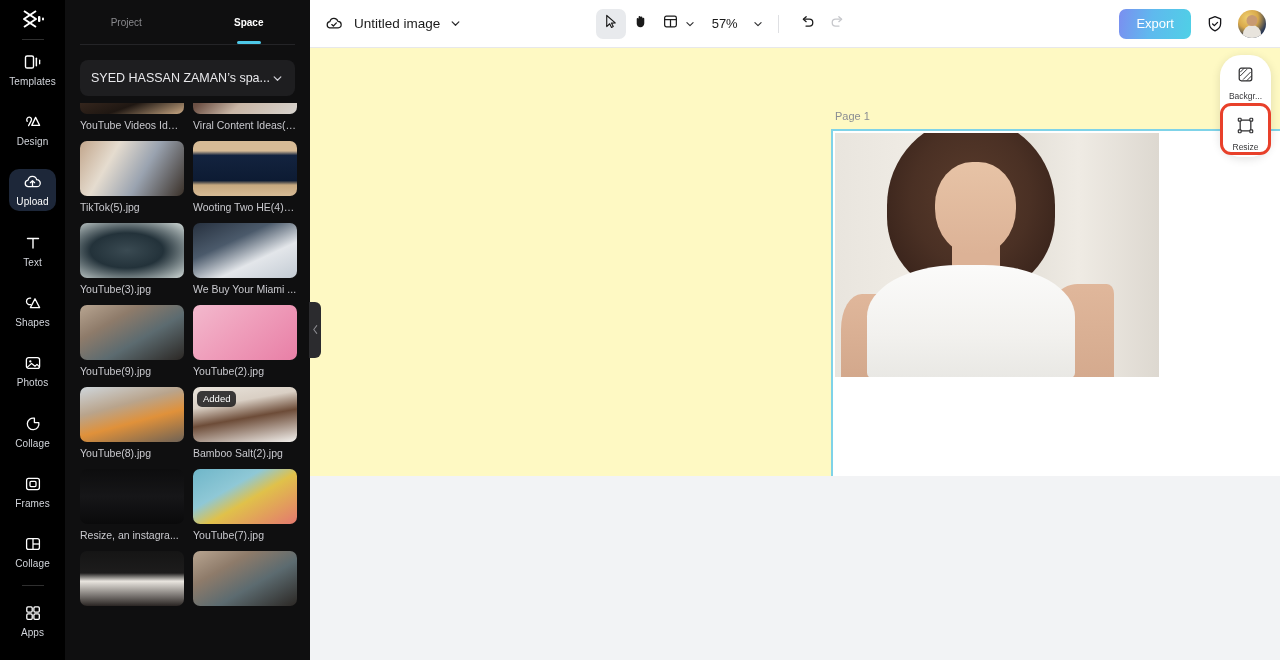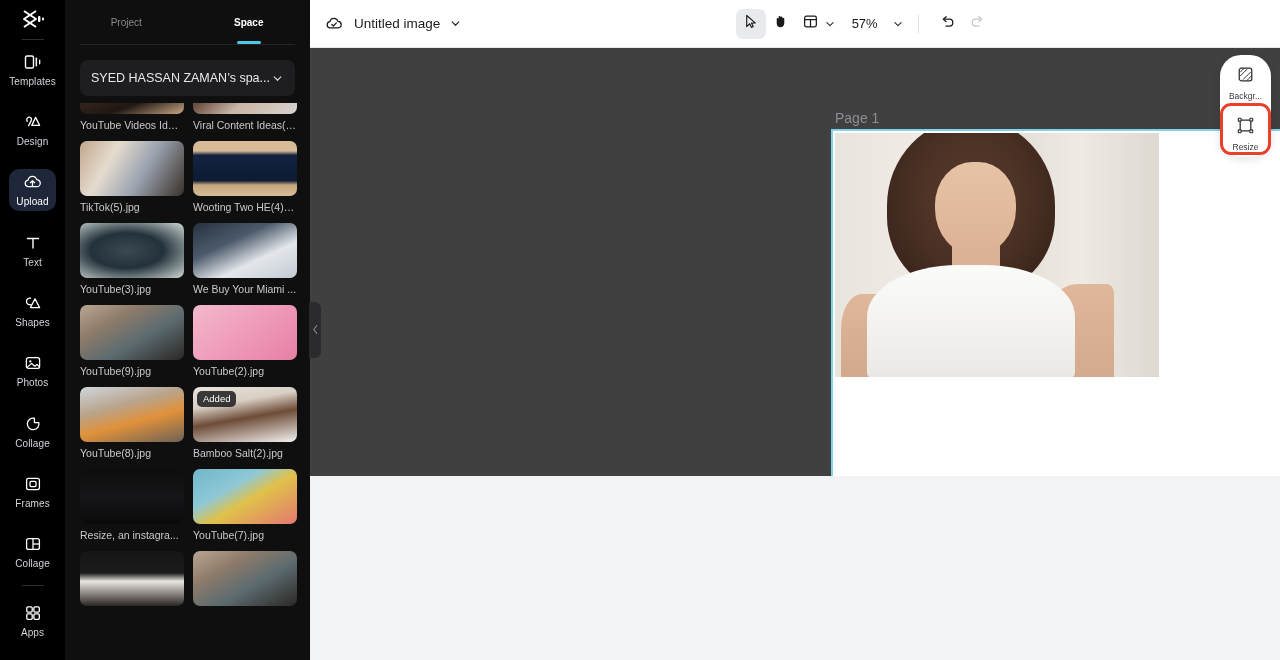--- a/index.html
+++ b/index.html
@@ -102,21 +102,21 @@
   }
   .collapse-handle {
     position: absolute; right: -11px; top: 330px; transform: translateY(-50%);
     width: 12px; height: 56px; background: #2b2b2e;
     border-radius: 0 6px 6px 0;
     display: flex; align-items: center; justify-content: center;
     cursor: pointer; z-index: 6;
   }
 
   
-  .main { flex: 1; height: 476px; display: flex; flex-direction: column; position: relative; background: #404040; }
+  .main { flex: 1; height: 476px; display: flex; flex-direction: column; position: relative; background: #fef9c3; }
 
   .topbar {
     height: 48px; background: #ffffff; display: flex; align-items: center;
     padding: 0 14px; border-bottom: 1px solid #e7e8ea; flex: 0 0 48px;
   }
   .cloud-icon { display: flex; align-items: center; margin-right: 10px; cursor: pointer; }
   .doc-title { font-size: 13.5px; color: #1a1a1a; cursor: pointer; }
   .title-chevron { margin-left: 9px; display: flex; align-items: center; cursor: pointer; }
 
   .tool-group { display: flex; align-items: center; margin-left: auto; margin-right: auto; }
@@ -150,21 +150,21 @@
   .avatar::before {
     content: ""; position: absolute; left: 50%; top: 5px;
     width: 11px; height: 11px; transform: translateX(-50%);
     background: #c89a72; border-radius: 50%; z-index: 2;
   }
 
   
   .stage { flex: 1; position: relative; overflow: hidden; }
   .page-label {
     position: absolute; left: 525px; top: 62px;
-    font-size: 14px; color: #8a8d93;
+    font-size: 11px; color: #8a8d93;
   }
   .canvas {
     position: absolute; left: 521px; top: 81px;
     width: 547px; height: 544px;
     background: #ffffff; border: 2px solid #7fd3e8;
     cursor: default;
   }
   .canvas-photo {
     position: absolute; left: 2px; top: 2px;
     width: 324px; height: 244px; overflow: hidden;
@@ -547,20 +547,30 @@
         <div class="tool-btn">
           <span>
             <svg width="17" height="17" viewBox="0 0 18 18" fill="none">
               <path d="M12.8 6.6 H7 a3.6 3.6 0 0 0 0 7.2 H10.6" stroke="#c6c7cb" stroke-width="1.35" fill="none" stroke-linecap="round"></path>
               <path d="M10.4 4 L13.4 6.7 L10.4 9.2" stroke="#c6c7cb" stroke-width="1.35" fill="none" stroke-linecap="round" stroke-linejoin="round"></path>
             </svg>
           </span>
         </div>
       </div>
 
+      <div class="topbar-right">
+        <button class="export-btn">Export</button>
+        <span class="shield-btn">
+          <svg width="20" height="20" viewBox="0 0 22 22" fill="none">
+            <path d="M11 3 L17.2 5.4 V10.4 c0 4-2.6 6.6-6.2 8.2 -3.6-1.6-6.2-4.2-6.2-8.2 V5.4 Z" stroke="#16161a" stroke-width="1.45" fill="none" stroke-linejoin="round"></path>
+            <path d="M8.4 10.9 L10.3 12.8 L13.8 9.2" stroke="#16161a" stroke-width="1.45" fill="none" stroke-linecap="round" stroke-linejoin="round"></path>
+          </svg>
+        </span>
+        <div class="avatar"></div>
+      </div>
     </div>
 
     <div class="stage">
       <div class="page-label">Page 1</div>
 
       <div class="canvas">
         <div class="canvas-photo">
           <div class="photo-bg"></div>
           <div class="photo-shoulderL"></div>
           <div class="photo-shoulderR"></div>

